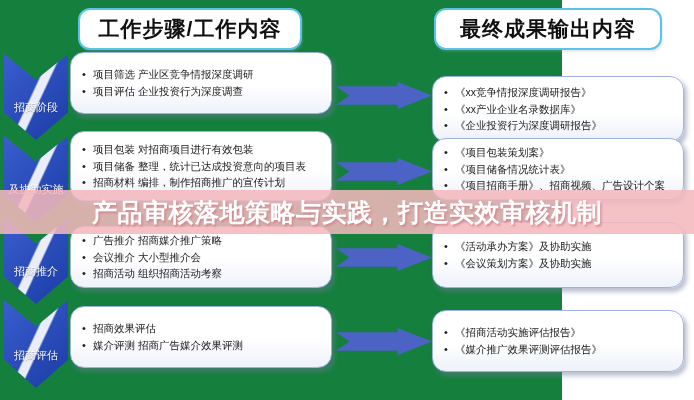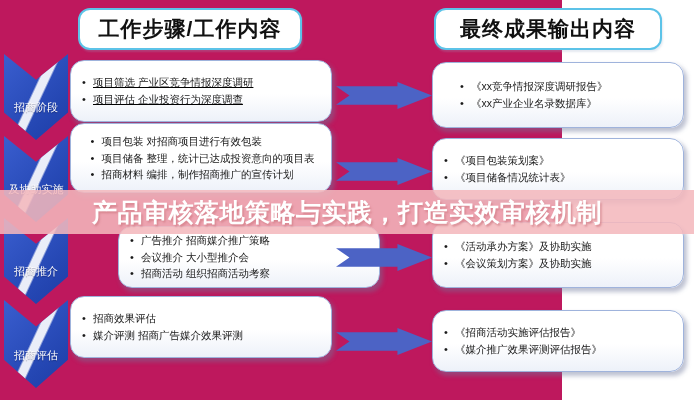--- a/index.html
+++ b/index.html
@@ -1,20 +1,20 @@
 <!DOCTYPE html>
 <html><head>
 <meta charset="utf-8">
 <style>
   html,body{margin:0;padding:0;}
   body{
     width:694px;height:400px;background:#ffffff;overflow:hidden;
     font-family:"Liberation Sans","DejaVu Sans",sans-serif;
   }
-  .diagram{position:relative;width:562px;height:400px;background:#be185d;}
+  .diagram{position:relative;width:562px;height:400px;background:#15803d;}
 
   
   .col-header{
     position:absolute;top:8px;height:38px;
     border:2.5px solid #5cc3e8;border-radius:12px;background:#ffffff;
     display:flex;align-items:center;justify-content:center;
     font-size:21px;font-weight:bold;color:#111;letter-spacing:1px;
     box-shadow:1px 2px 2px rgba(150,170,200,.25);
   }
   .col-header.left{left:78px;width:220px;}
@@ -49,26 +49,26 @@
   .bullet-box ul{
     margin:0;padding:0 8px 0 22px;list-style:none;
   }
   .bullet-box li{
     position:relative;font-size:10.5px;line-height:1.6;color:#1a1a1a;white-space:nowrap;
   }
   .bullet-box li::before{
     content:"•";position:absolute;left:-11px;color:#1a1a1a;font-size:11px;
   }
   .step-box{left:70px;width:262px;}
-  .step-box.b1{top:60px;height:62px;text-decoration:underline;}
-  .step-box.b2{top:123px;height:70px;justify-content:center;}
-  .step-box.b3{top:226px;height:62px;margin-left:48px;}
-  .step-box.b4{top:296px;height:62px;}
+  .step-box.b1{top:52px;height:62px;}
+  .step-box.b2{top:131px;height:70px;}
+  .step-box.b3{top:226px;height:62px;}
+  .step-box.b4{top:306px;height:62px;}
   .output-box{left:432px;width:252px;}
-  .output-box.b1{top:62px;height:66px;padding-left:16px;}
+  .output-box.b1{top:76px;height:66px;}
   .output-box.b2{top:138px;height:62px;}
   .output-box.b3{top:222px;height:66px;}
   .output-box.b4{top:310px;height:62px;}
 
   
   .flow-arrow{
     position:absolute;left:336px;width:96px;height:27px;
     background:linear-gradient(#5a71cd,#44r);
     background:#4c63c5;
     clip-path:polygon(0% 16%,64% 16%,64% 0%,100% 50%,64% 100%,64% 84%,0% 84%,14% 50%);
@@ -106,38 +106,40 @@
     <ul>
         <li>项目筛选 产业区竞争情报深度调研</li>
         <li>项目评估 企业投资行为深度调查</li>
       </ul>
   </div>
   <div class="flow-arrow a1"></div>
   <div class="bullet-box output-box b1">
     <ul>
         <li>《xx竞争情报深度调研报告》</li>
         <li>《xx产业企业名录数据库》</li>
+        <li>《企业投资行为深度调研报告》</li>
       </ul>
   </div>
 
   <div class="chevron c2">
     <span class="stage-label">及协助实施</span>
   </div>
   <div class="bullet-box step-box b2">
     <ul>
         <li>项目包装 对招商项目进行有效包装</li>
         <li>项目储备 整理，统计已达成投资意向的项目表</li>
         <li>招商材料 编排，制作招商推广的宣传计划</li>
       </ul>
   </div>
   <div class="flow-arrow a2"></div>
   <div class="bullet-box output-box b2">
     <ul>
         <li>《项目包装策划案》</li>
         <li>《项目储备情况统计表》</li>
+        <li>《项目招商手册》、招商视频、广告设计个案</li>
       </ul>
   </div>
 
   <div class="chevron c3">
     <span class="stage-label">招商推介</span>
   </div>
   <div class="bullet-box step-box b3">
     <ul>
         <li>广告推介 招商媒介推广策略</li>
         <li>会议推介 大小型推介会</li>

